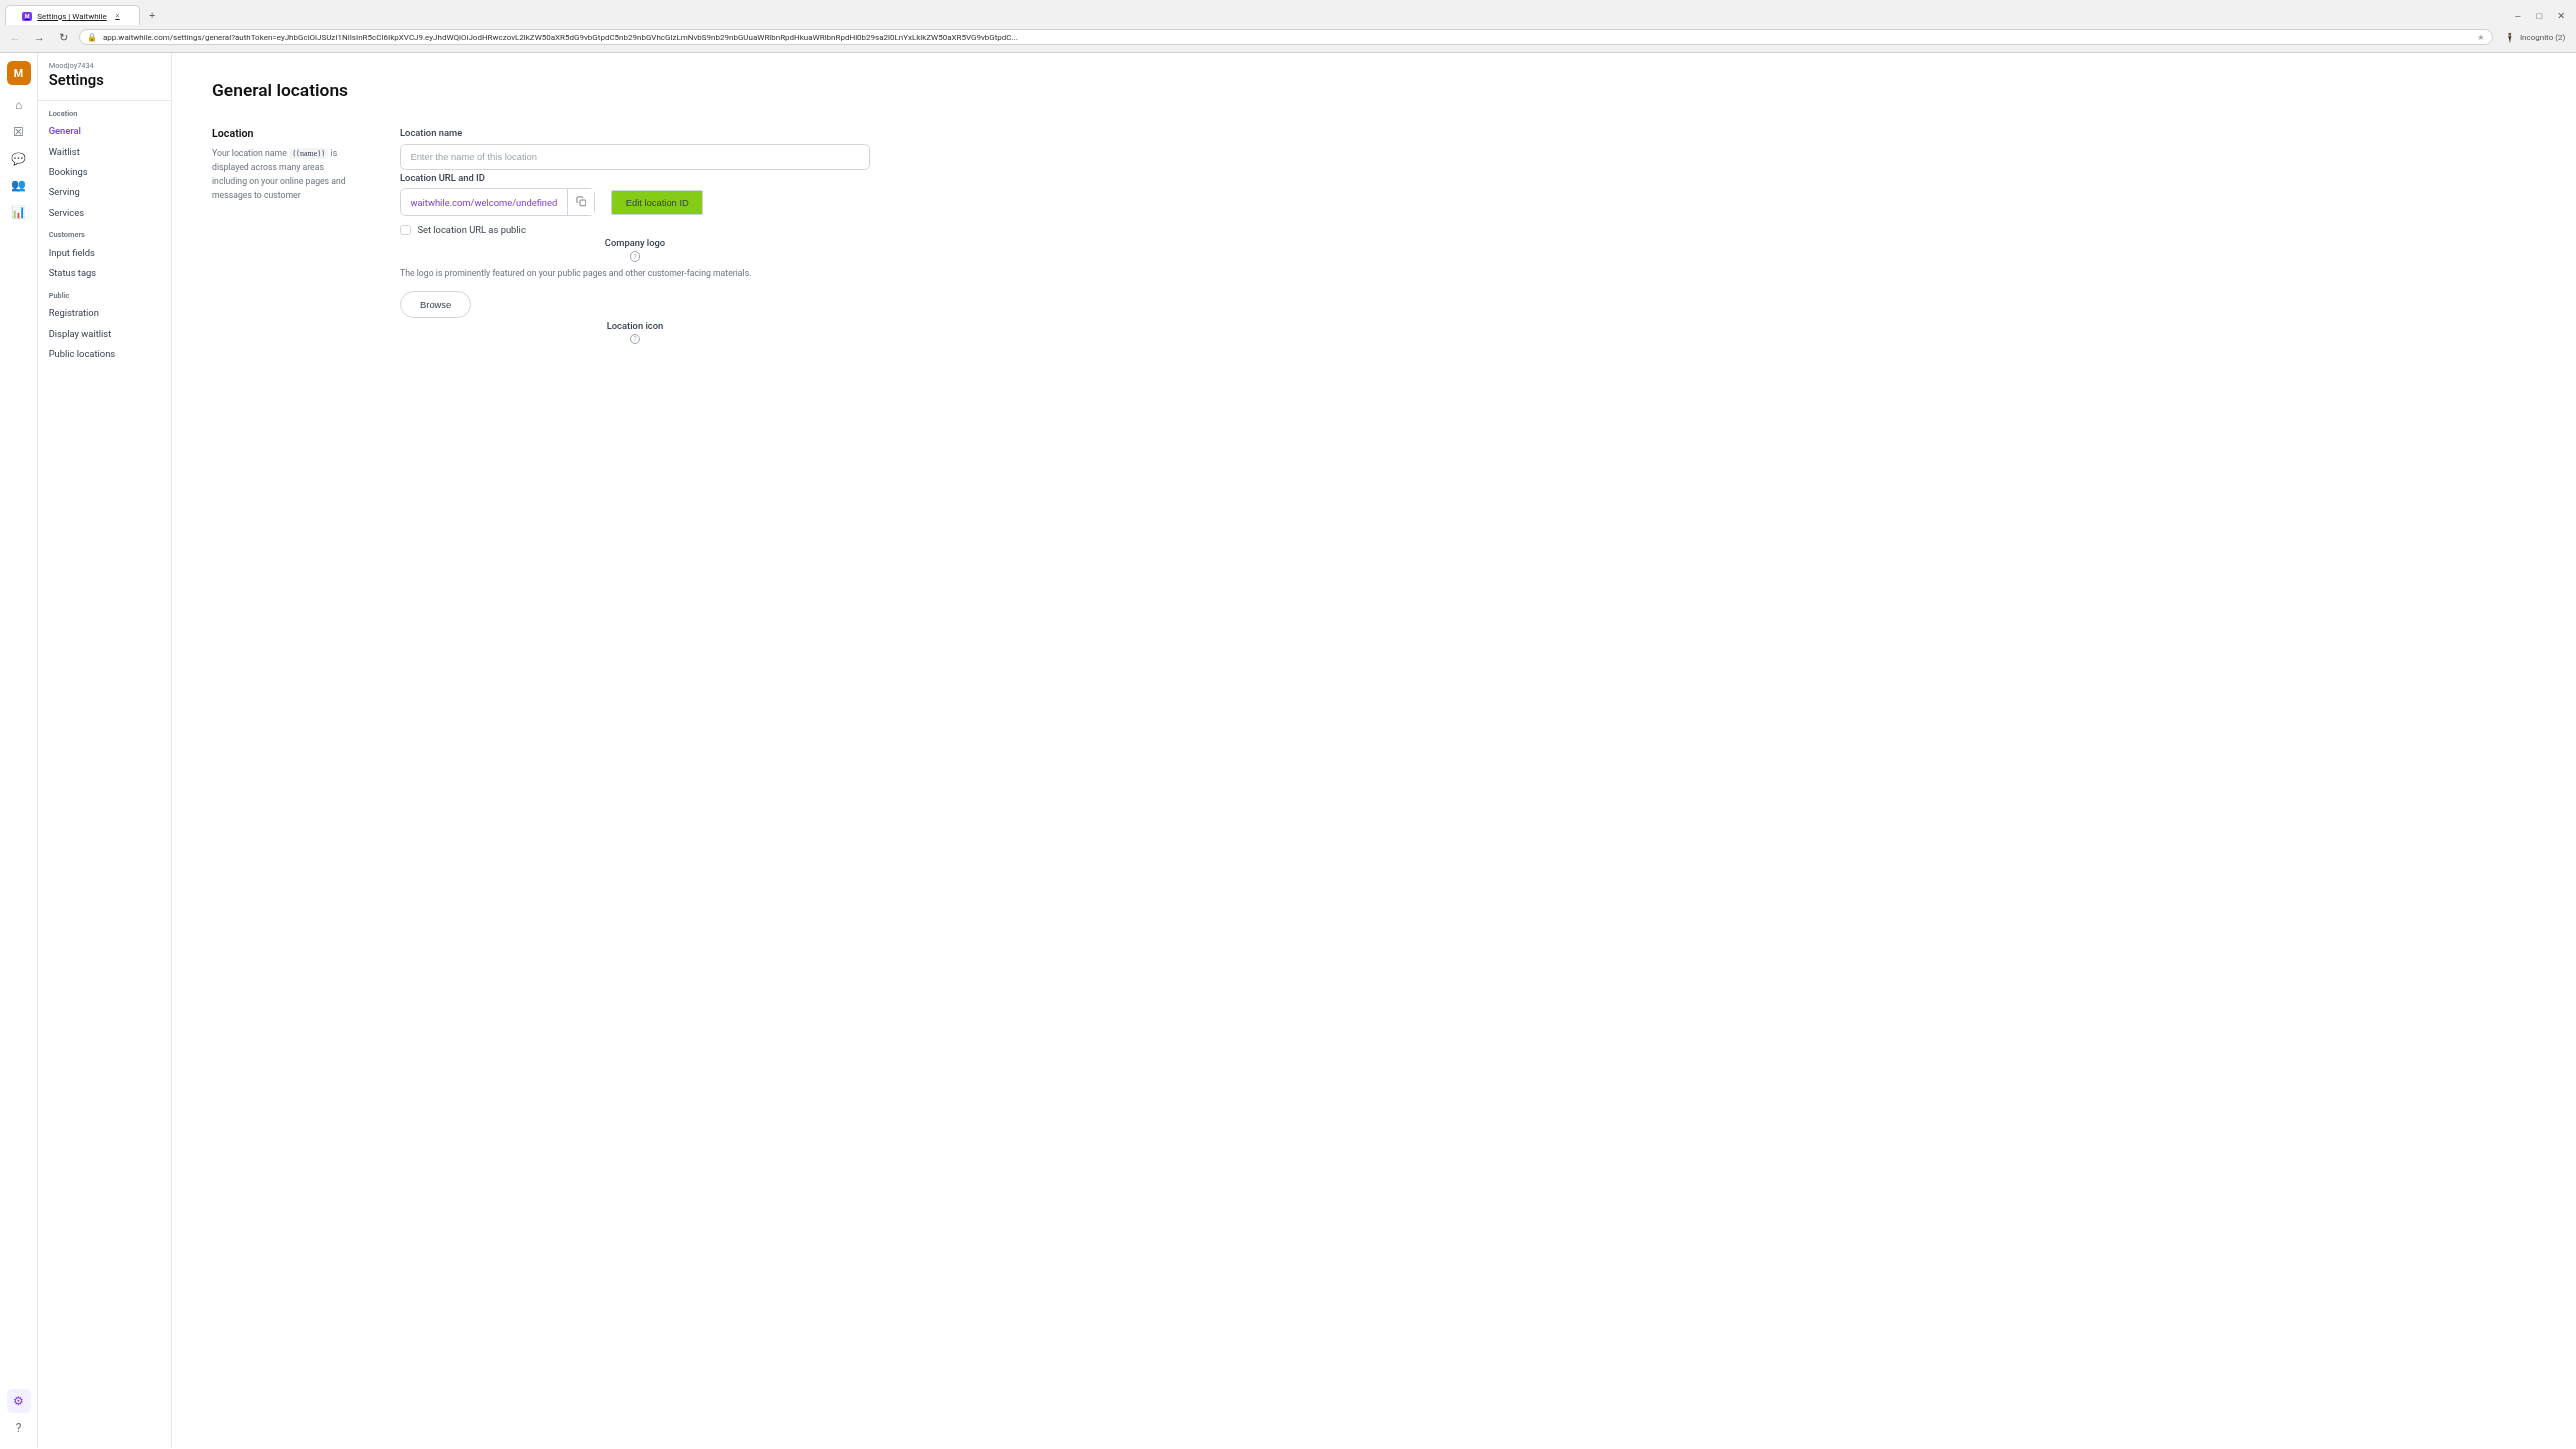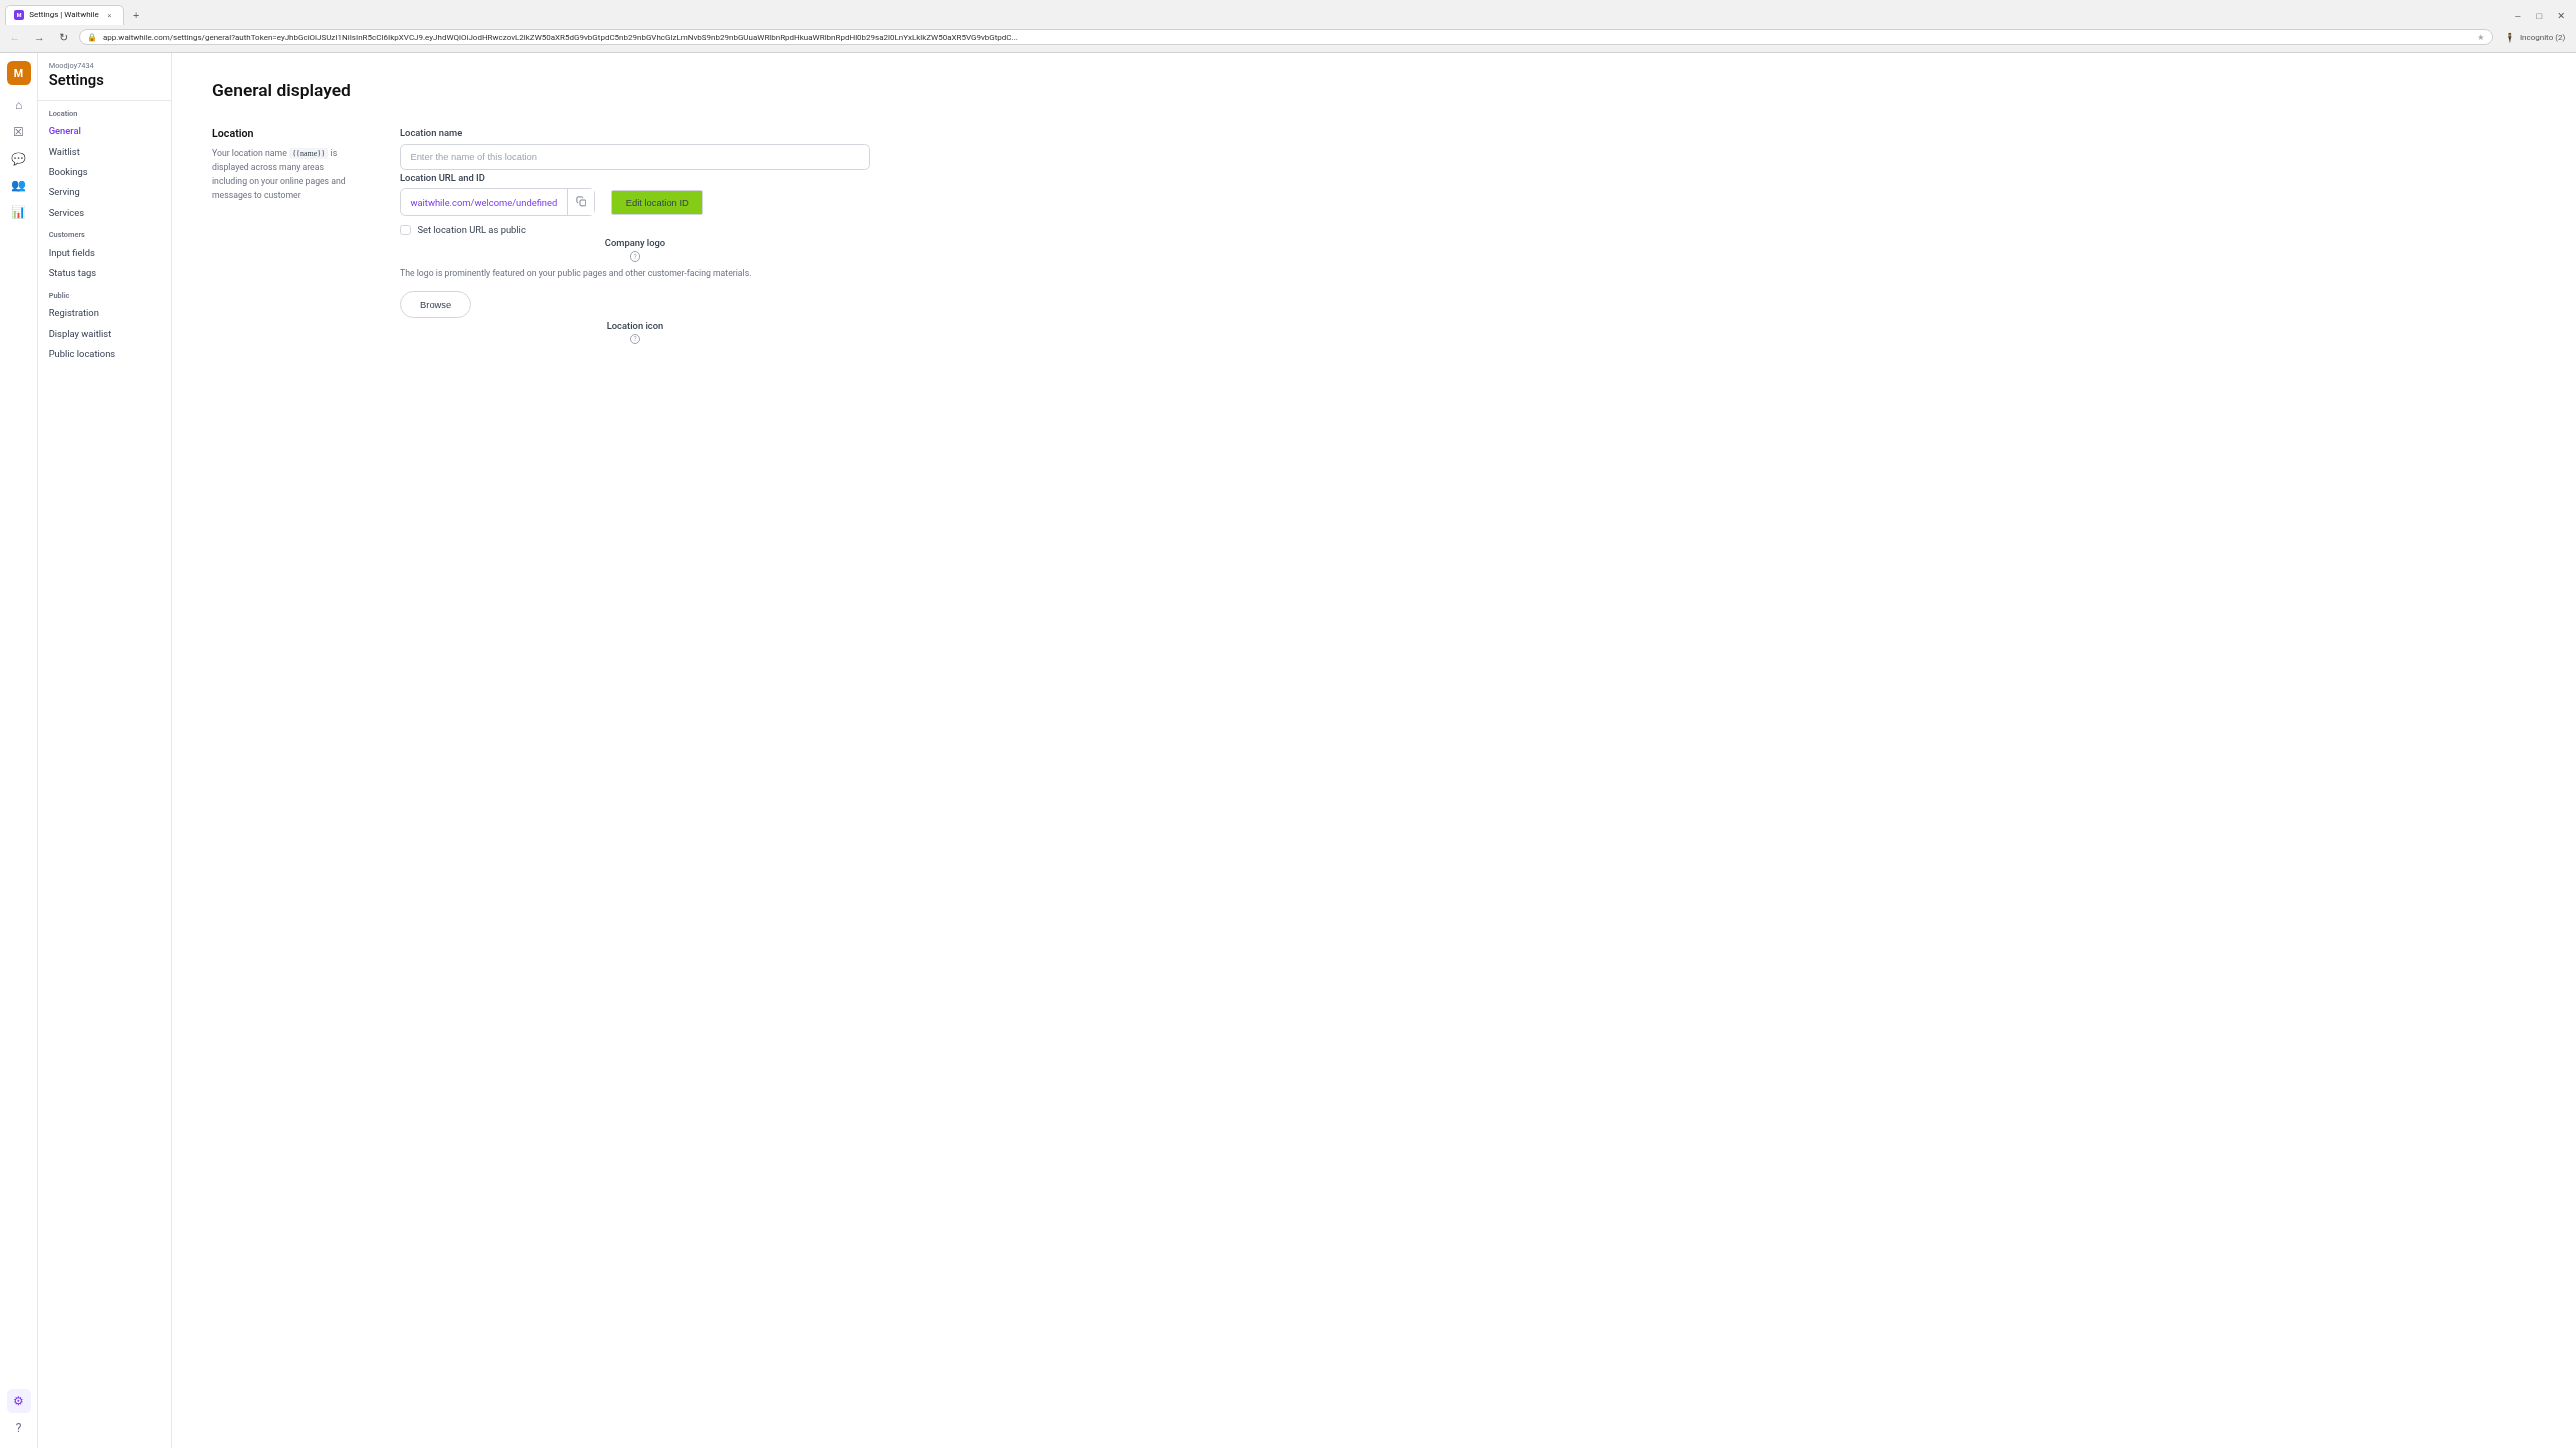--- a/index.html
+++ b/index.html
@@ -55,30 +55,31 @@
     .address-text {
       flex: 1;
       font-size: 8px;
       color: #333;
       white-space: nowrap;
       overflow: hidden;
       text-overflow: ellipsis;
     }
     .tab {
       display: flex;
-      align-items: flex-start;
+      align-items: flex-end;
       gap: 5.4px;
-      padding: 4px 8px;
+      padding: 4px 16px;
       background: #fff;
       border-radius: 5.4px 5.4px 0 0;
       border: 0.7px solid #d0d0d0;
       border-bottom: none;
       font-size: 8px;
       min-width: 94px;
       max-width: 161px;
+      text-decoration: underline;
     }
     .tab-favicon {
       width: 9.4px; height: 9.4px;
       background: #7c3aed;
       border-radius: 2px;
       display: flex; align-items: center; justify-content: center;
       color: white;
       font-size: 5.4px;
       font-weight: bold;
     }
@@ -452,21 +453,21 @@
     <div class="sidebar-section-label">Customers</div>
     <div class="sidebar-item">Input fields</div>
     <div class="sidebar-item">Status tags</div>
     <div class="sidebar-section-label">Public</div>
     <div class="sidebar-item">Registration</div>
     <div class="sidebar-item">Display waitlist</div>
     <div class="sidebar-item">Public locations</div>
   </div>
 
   <div class="main-content">
-    <h1 class="page-title">General displayed</h1>
+    <h1 class="page-title">General locations</h1>
 
     <div class="settings-section">
       <div class="section-description">
         <h3>Location</h3>
         <p>
           <span>Your location name</span>
           <code>{{name}}</code>
           <span> is displayed across many areas including on your online pages and messages to customer</span>
         </p>
       </div>

